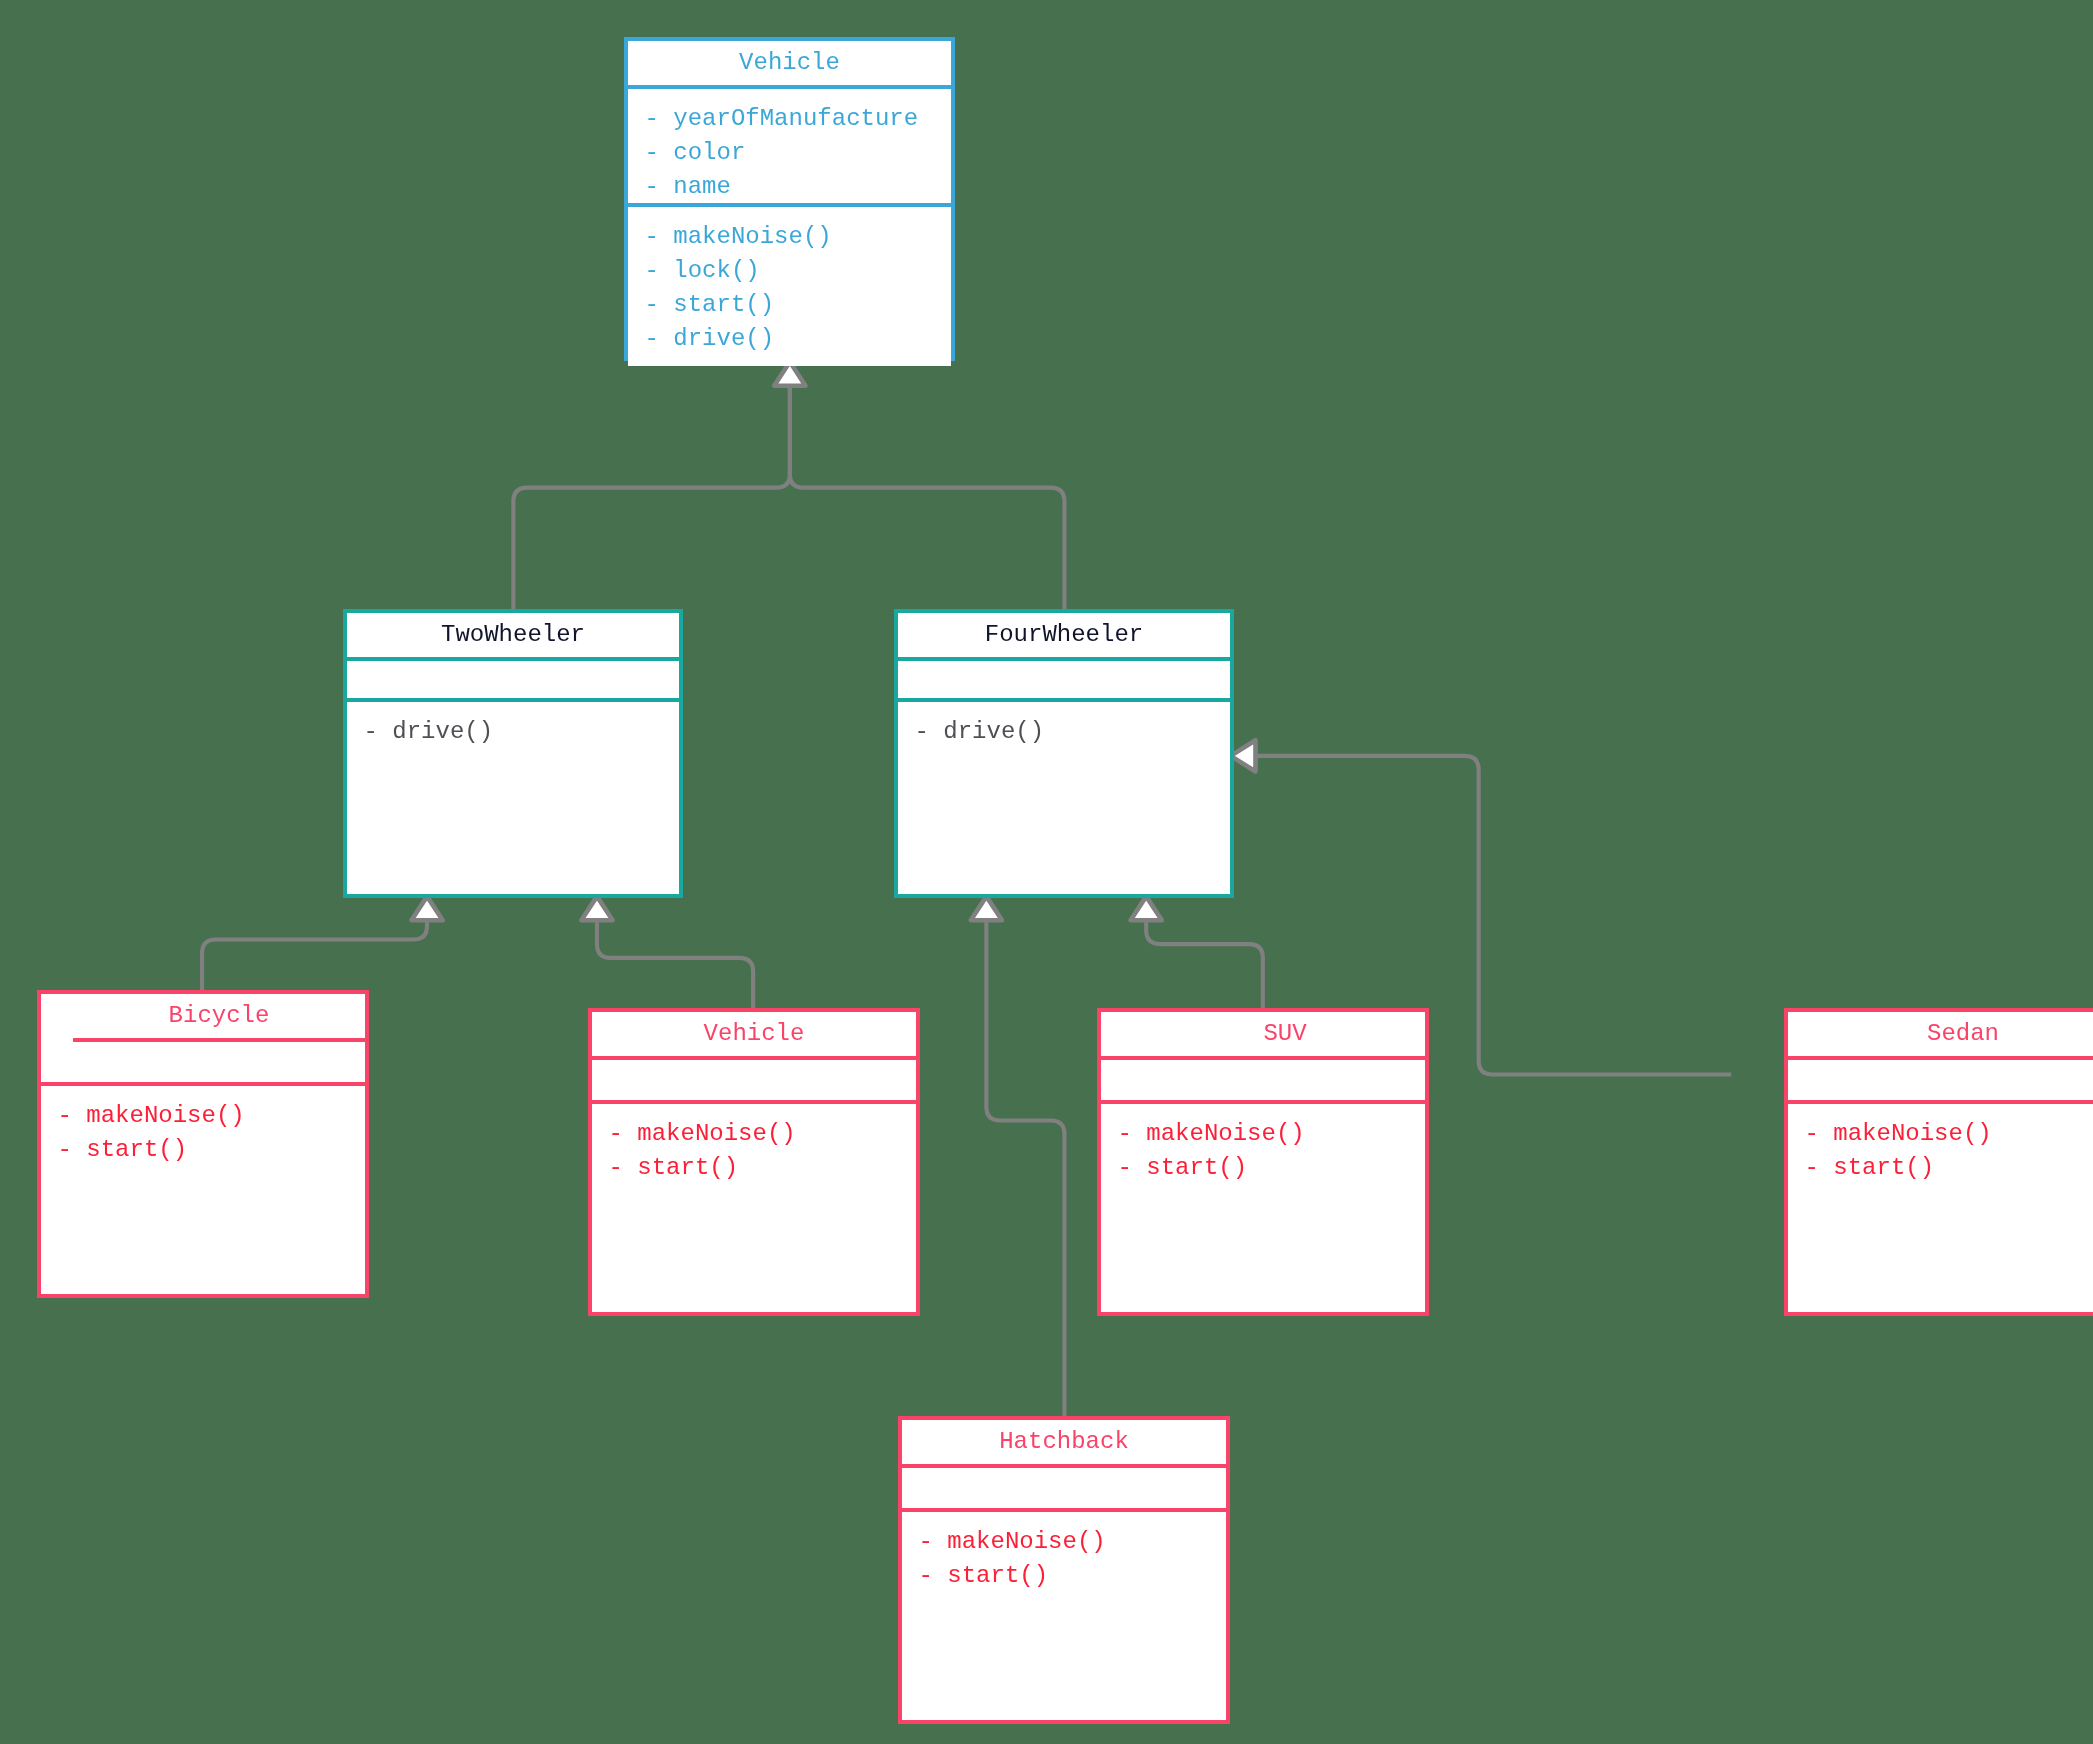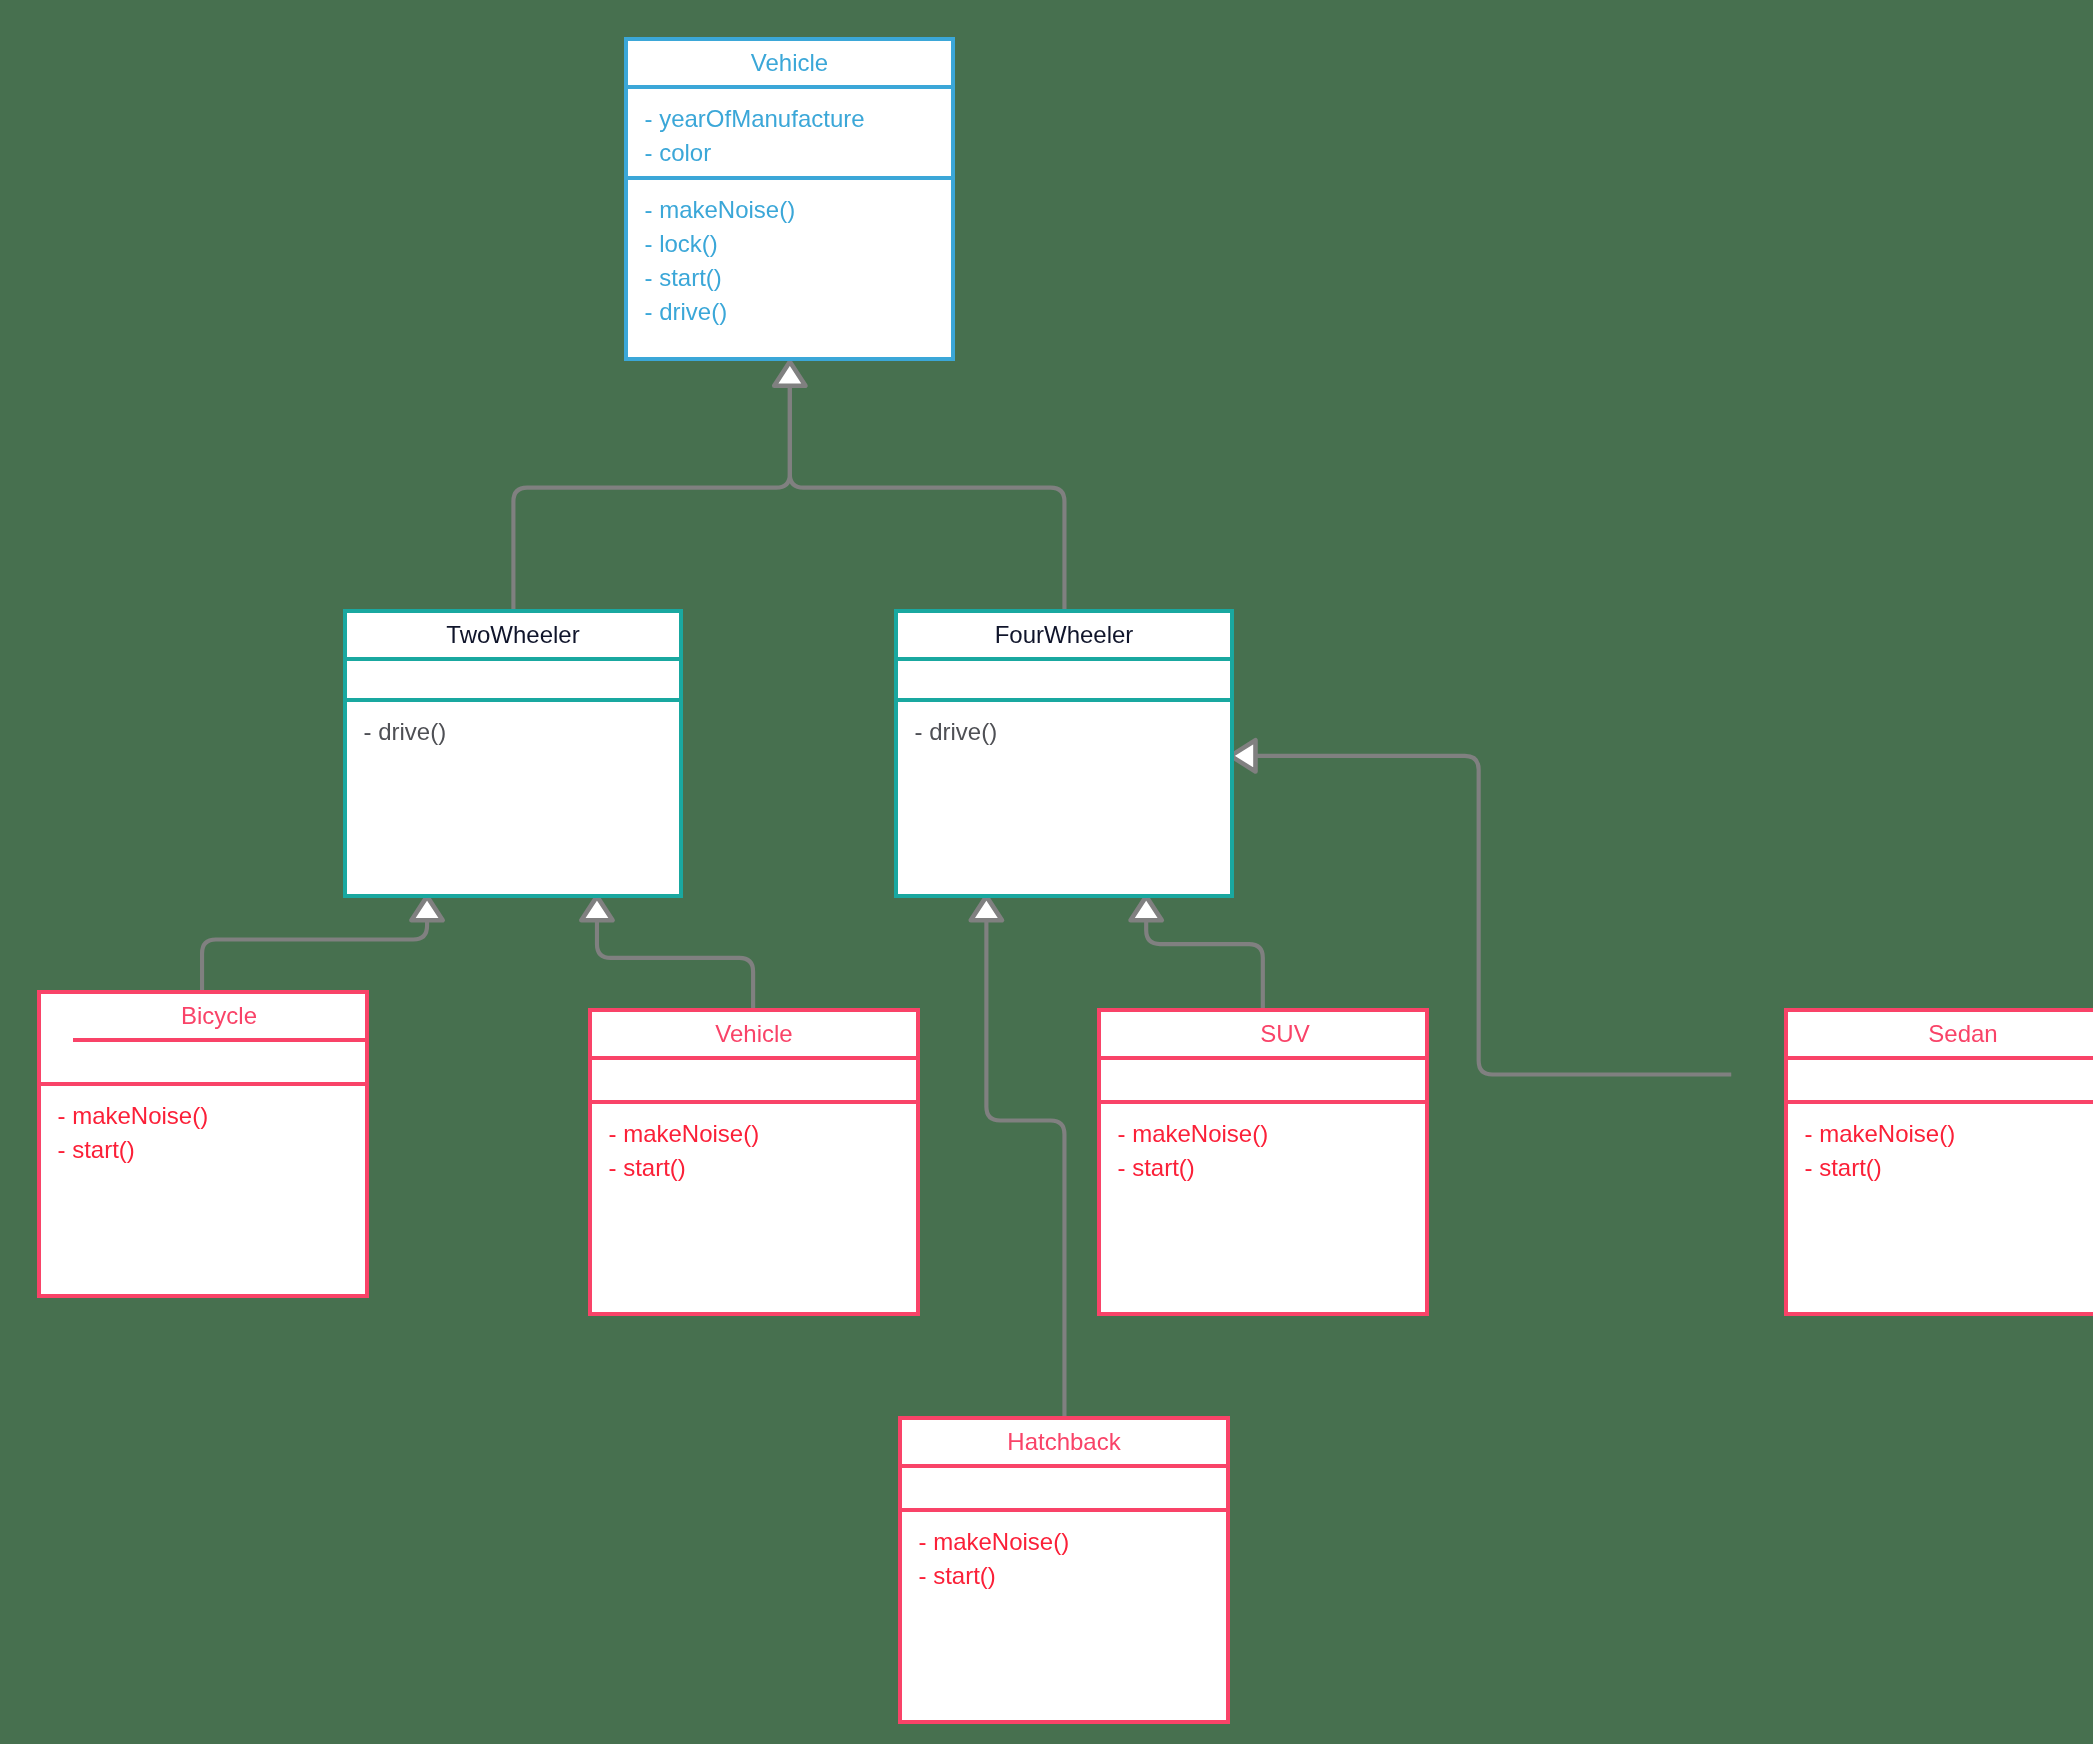--- a/index.html
+++ b/index.html
@@ -29,20 +29,21 @@
     height: 1745px;
     pointer-events: none;
     z-index: 1;
   }
 
   .uml-class {
     position: absolute;
     box-sizing: border-box;
     background: #ffffff;
     z-index: 2;
+    font-family: Liberation Mono, monospace;
   }
 
   .uml-class .compartment {
     box-sizing: border-box;
     background: #ffffff;
     overflow: hidden;
   }
 
   .uml-class .title-compartment {
     display: flex;
@@ -124,21 +125,21 @@
       <path d="M 1248 976 L 1265 1002 L 1231 1002 Z" fill="#ffffff" stroke="#808080" stroke-width="5" stroke-linejoin="round"></path>
 
       <path d="M 1340 823 L 1367 806 L 1367 840 Z" fill="#ffffff" stroke="#808080" stroke-width="5" stroke-linejoin="round"></path>
     </g>
   </svg>
 
   <div class="uml-class theme-blue" style="left:624px; top:37px; width:331px; height:324px;">
     <div class="compartment title-compartment" style="height:48px;">
       <span class="title-text">Vehicle</span>
     </div>
-    <div class="compartment members-compartment" style="height:91px;">
+    <div class="compartment members-compartment" style="height:118px;">
       <div class="member-line">- yearOfManufacture</div>
       <div class="member-line">- color</div>
       <div class="member-line">- name</div>
     </div>
     <div class="compartment members-compartment last" style="height:159px;">
       <div class="member-line">- makeNoise()</div>
       <div class="member-line">- lock()</div>
       <div class="member-line">- start()</div>
       <div class="member-line">- drive()</div>
     </div>

